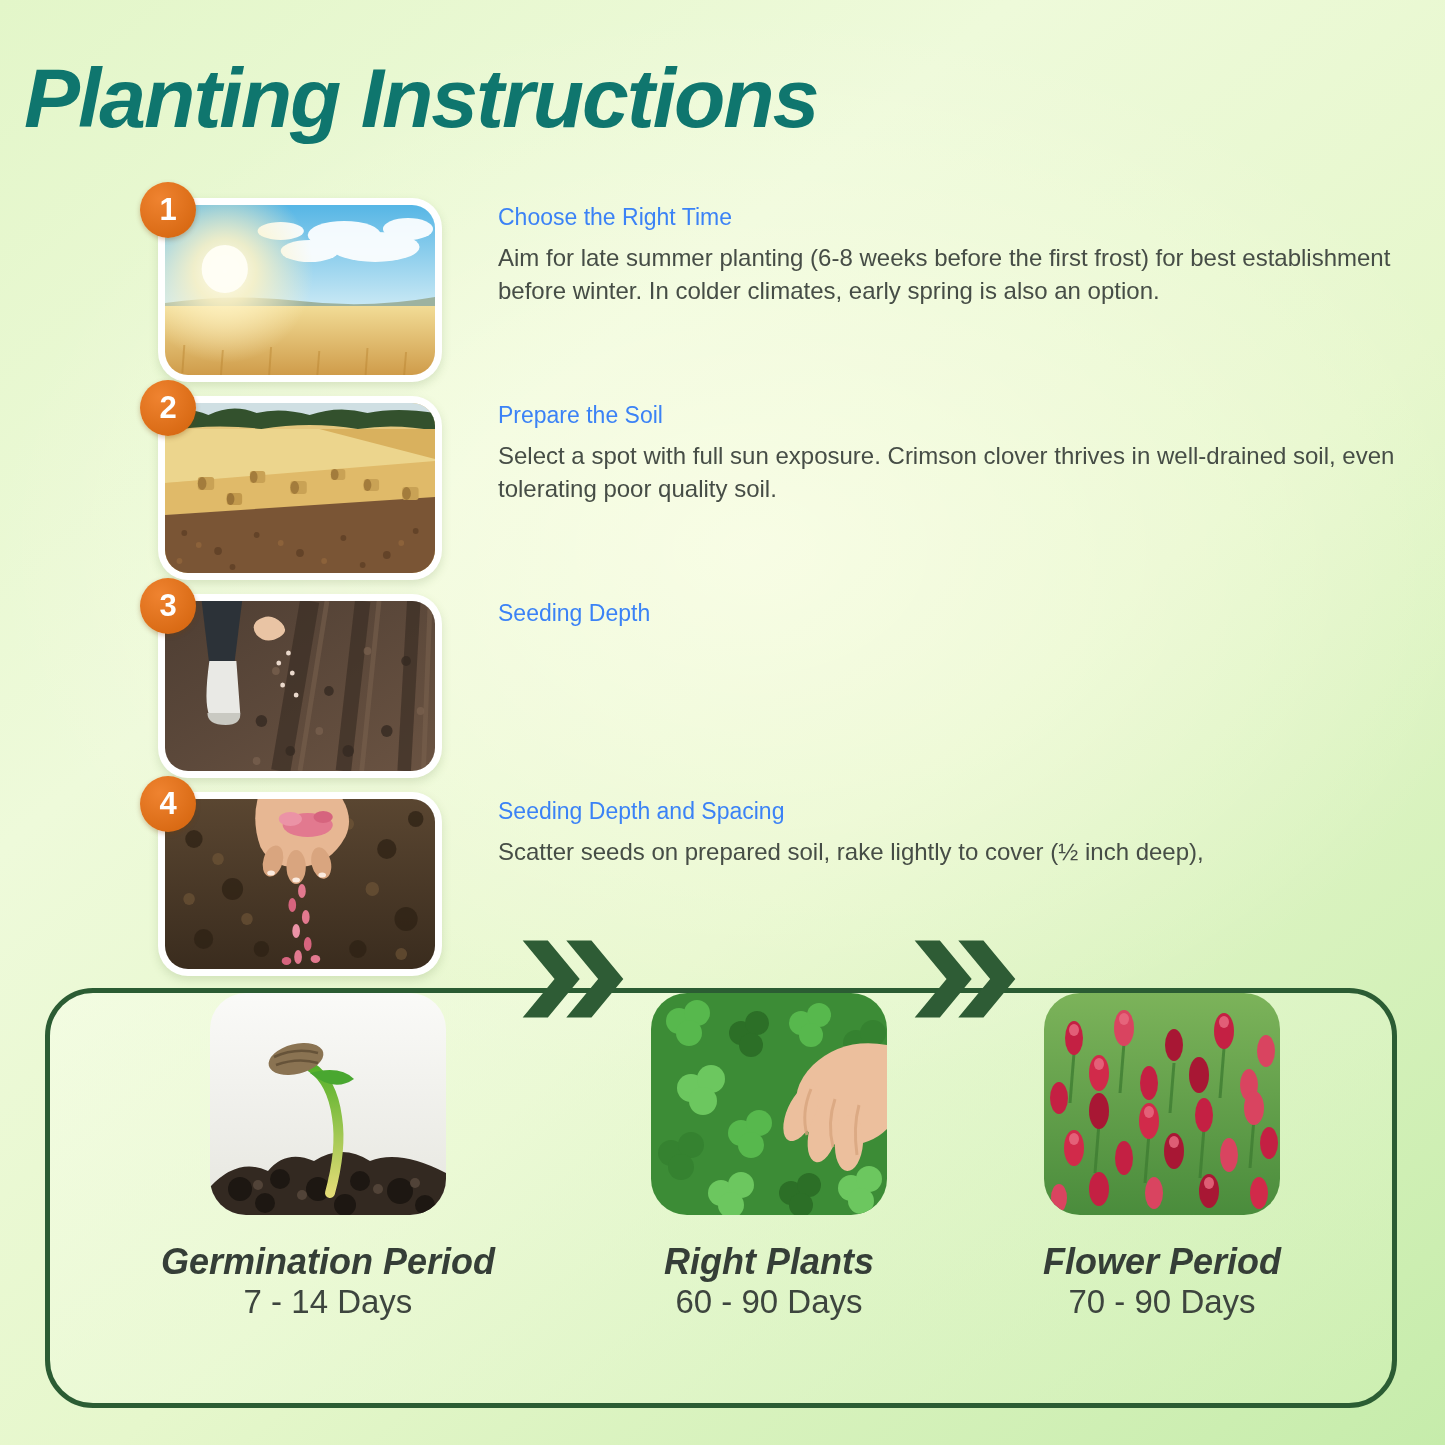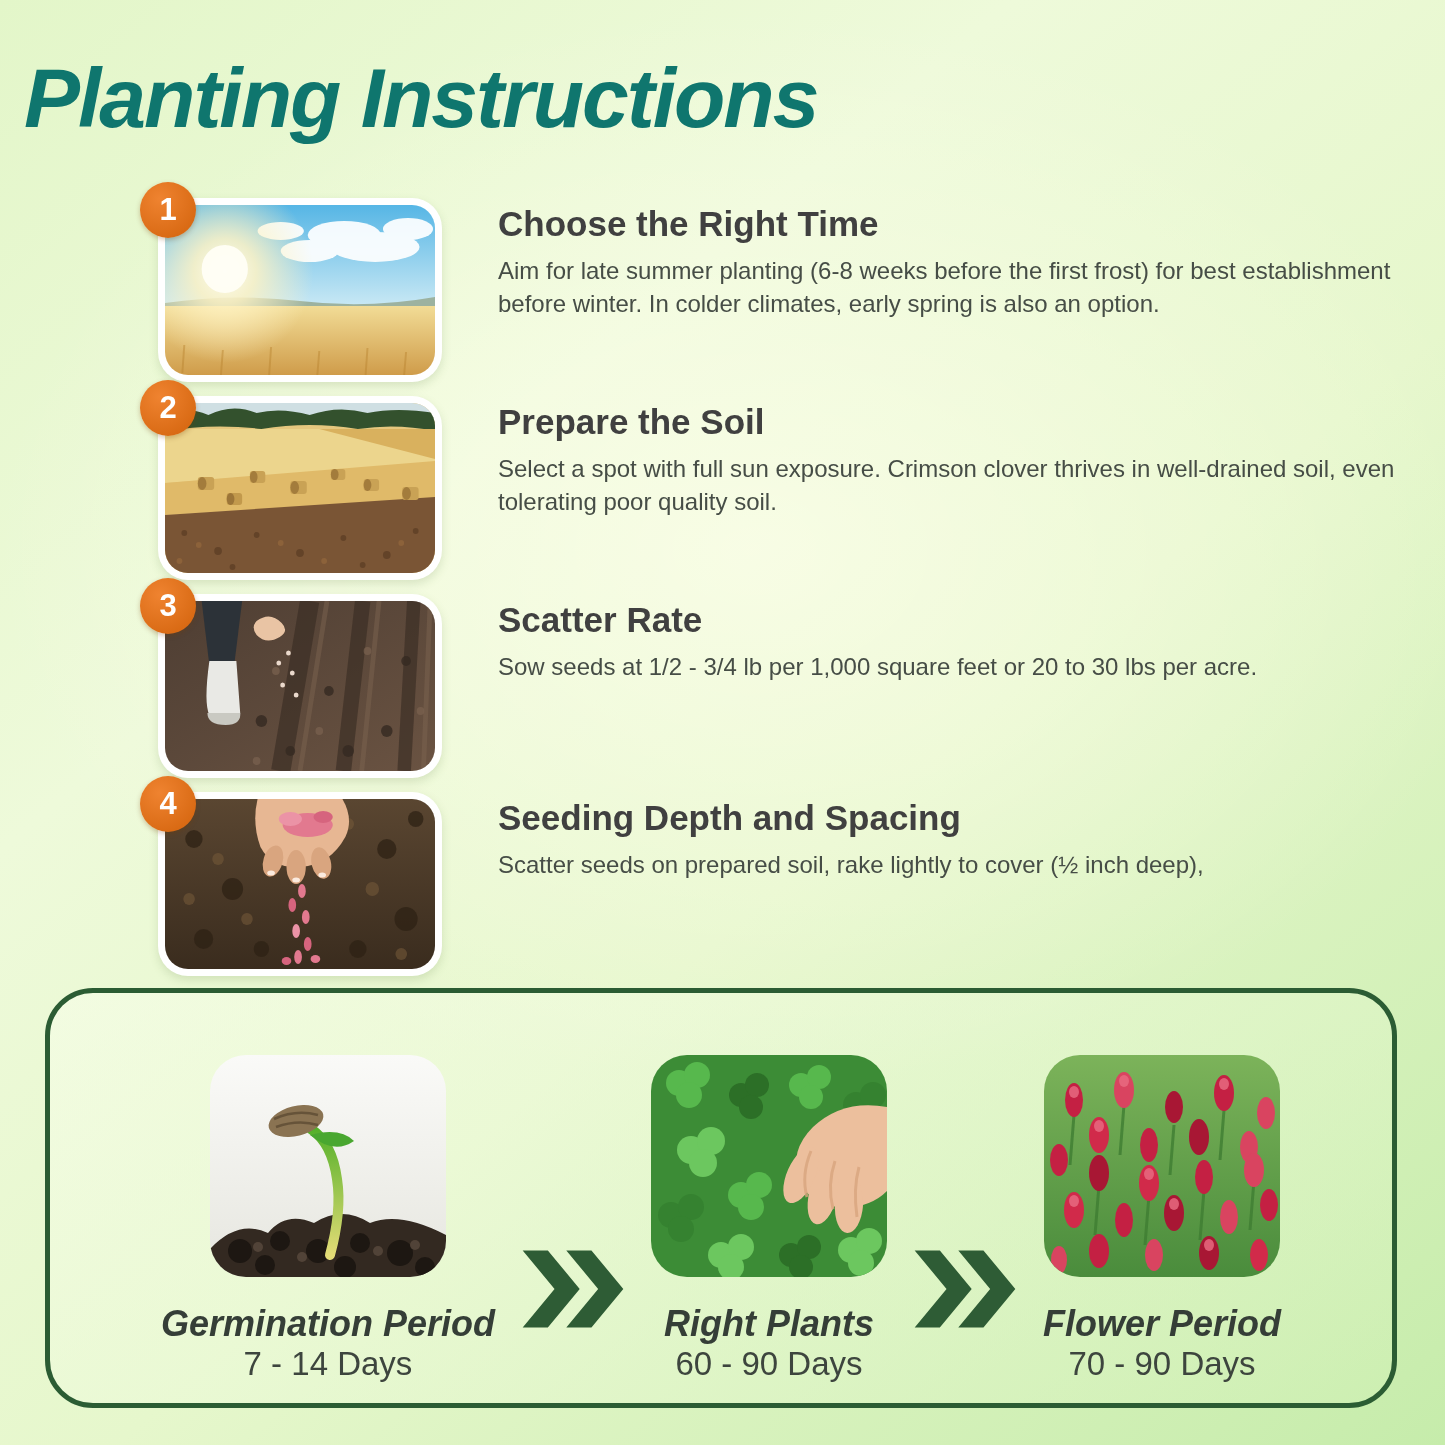--- a/index.html
+++ b/index.html
@@ -26,27 +26,27 @@
   }
   .photo-frame svg { width:100%; height:100%; border-radius:23px; display:block; }
   .badge {
     position:absolute; top:-16px; left:-18px; width:56px; height:56px; border-radius:50%;
     background:radial-gradient(circle at 35% 30%, #ef8330, #d96a14 75%);
     color:#ffffff; font-size:31px; font-weight:bold;
     display:flex; align-items:center; justify-content:center;
     box-shadow:0 2px 5px rgba(120,60,0,0.3);
   }
   .step-text { width:905px; padding-top:6px; }
-  .step-heading { font-size:35px; font-weight:bold; color:#404040; margin:0 0 10px; }
+  .step-heading { font-size:23px; font-weight:normal; color:#3b82f6; margin:0 0 10px; }
   .step-body { font-size:24px; color:#464d46; line-height:1.38; margin:0; }
   .panel {
     position:absolute; left:45px; top:988px; width:1352px; height:420px;
     border:5px solid #2b5c33; border-radius:48px;
     background:linear-gradient(150deg, rgba(248,254,234,0.55), rgba(213,243,185,0.30));
-    display:flex; align-items:flex-end; justify-content:center; gap:26px; padding:0 30px 20px;
+    display:flex; align-items:flex-start; justify-content:center; gap:26px; padding:0 30px 20px;
   }
   .stage { display:flex; flex-direction:column; align-items:center; }
   .stage-photo { width:236px; height:222px; border-radius:36px; overflow:hidden; }
   .stage-photo svg { width:100%; height:100%; display:block; }
   .stage-label { margin-top:26px; font-size:36px; font-weight:bold; font-style:italic; color:#353e37; white-space:nowrap; }
   .stage-duration { font-size:33px; color:#3d453e; }
   .chevron-sep { transform:translateY(-54px); flex:0 0 auto; }
   .chevron-sep svg { width:104px; height:80px; display:block; }
 </style>
 </head>
@@ -213,22 +213,21 @@
         <g fill="#ead9cc">
           <circle cx="128" cy="52" r="2.5"></circle>
             <circle cx="118" cy="62" r="2.5"></circle>
             <circle cx="132" cy="72" r="2.5"></circle>
           <circle cx="122" cy="84" r="2.5"></circle>
             <circle cx="136" cy="94" r="2.5"></circle>
         </g>
       </svg>
     </div>
     <div class="step-text">
-      <h2 class="step-heading">Scatter Rate</h2>
-      <p class="step-body">Sow seeds at 1/2 - 3/4 lb per 1,000 square feet or 20 to 30 lbs per acre.</p>
+      <h2 class="step-heading">Seeding Depth</h2>
     </div>
   </div>
 
   <div class="step-row">
     <div class="photo-frame">
       <div class="badge">4</div>
       <svg viewBox="0 0 280 170" preserveAspectRatio="none">
         <defs>
             <linearGradient id="soil4" x1="0" y1="0" x2="0" y2="1">
               <stop offset="0" stop-color="#5a4631"></stop>

